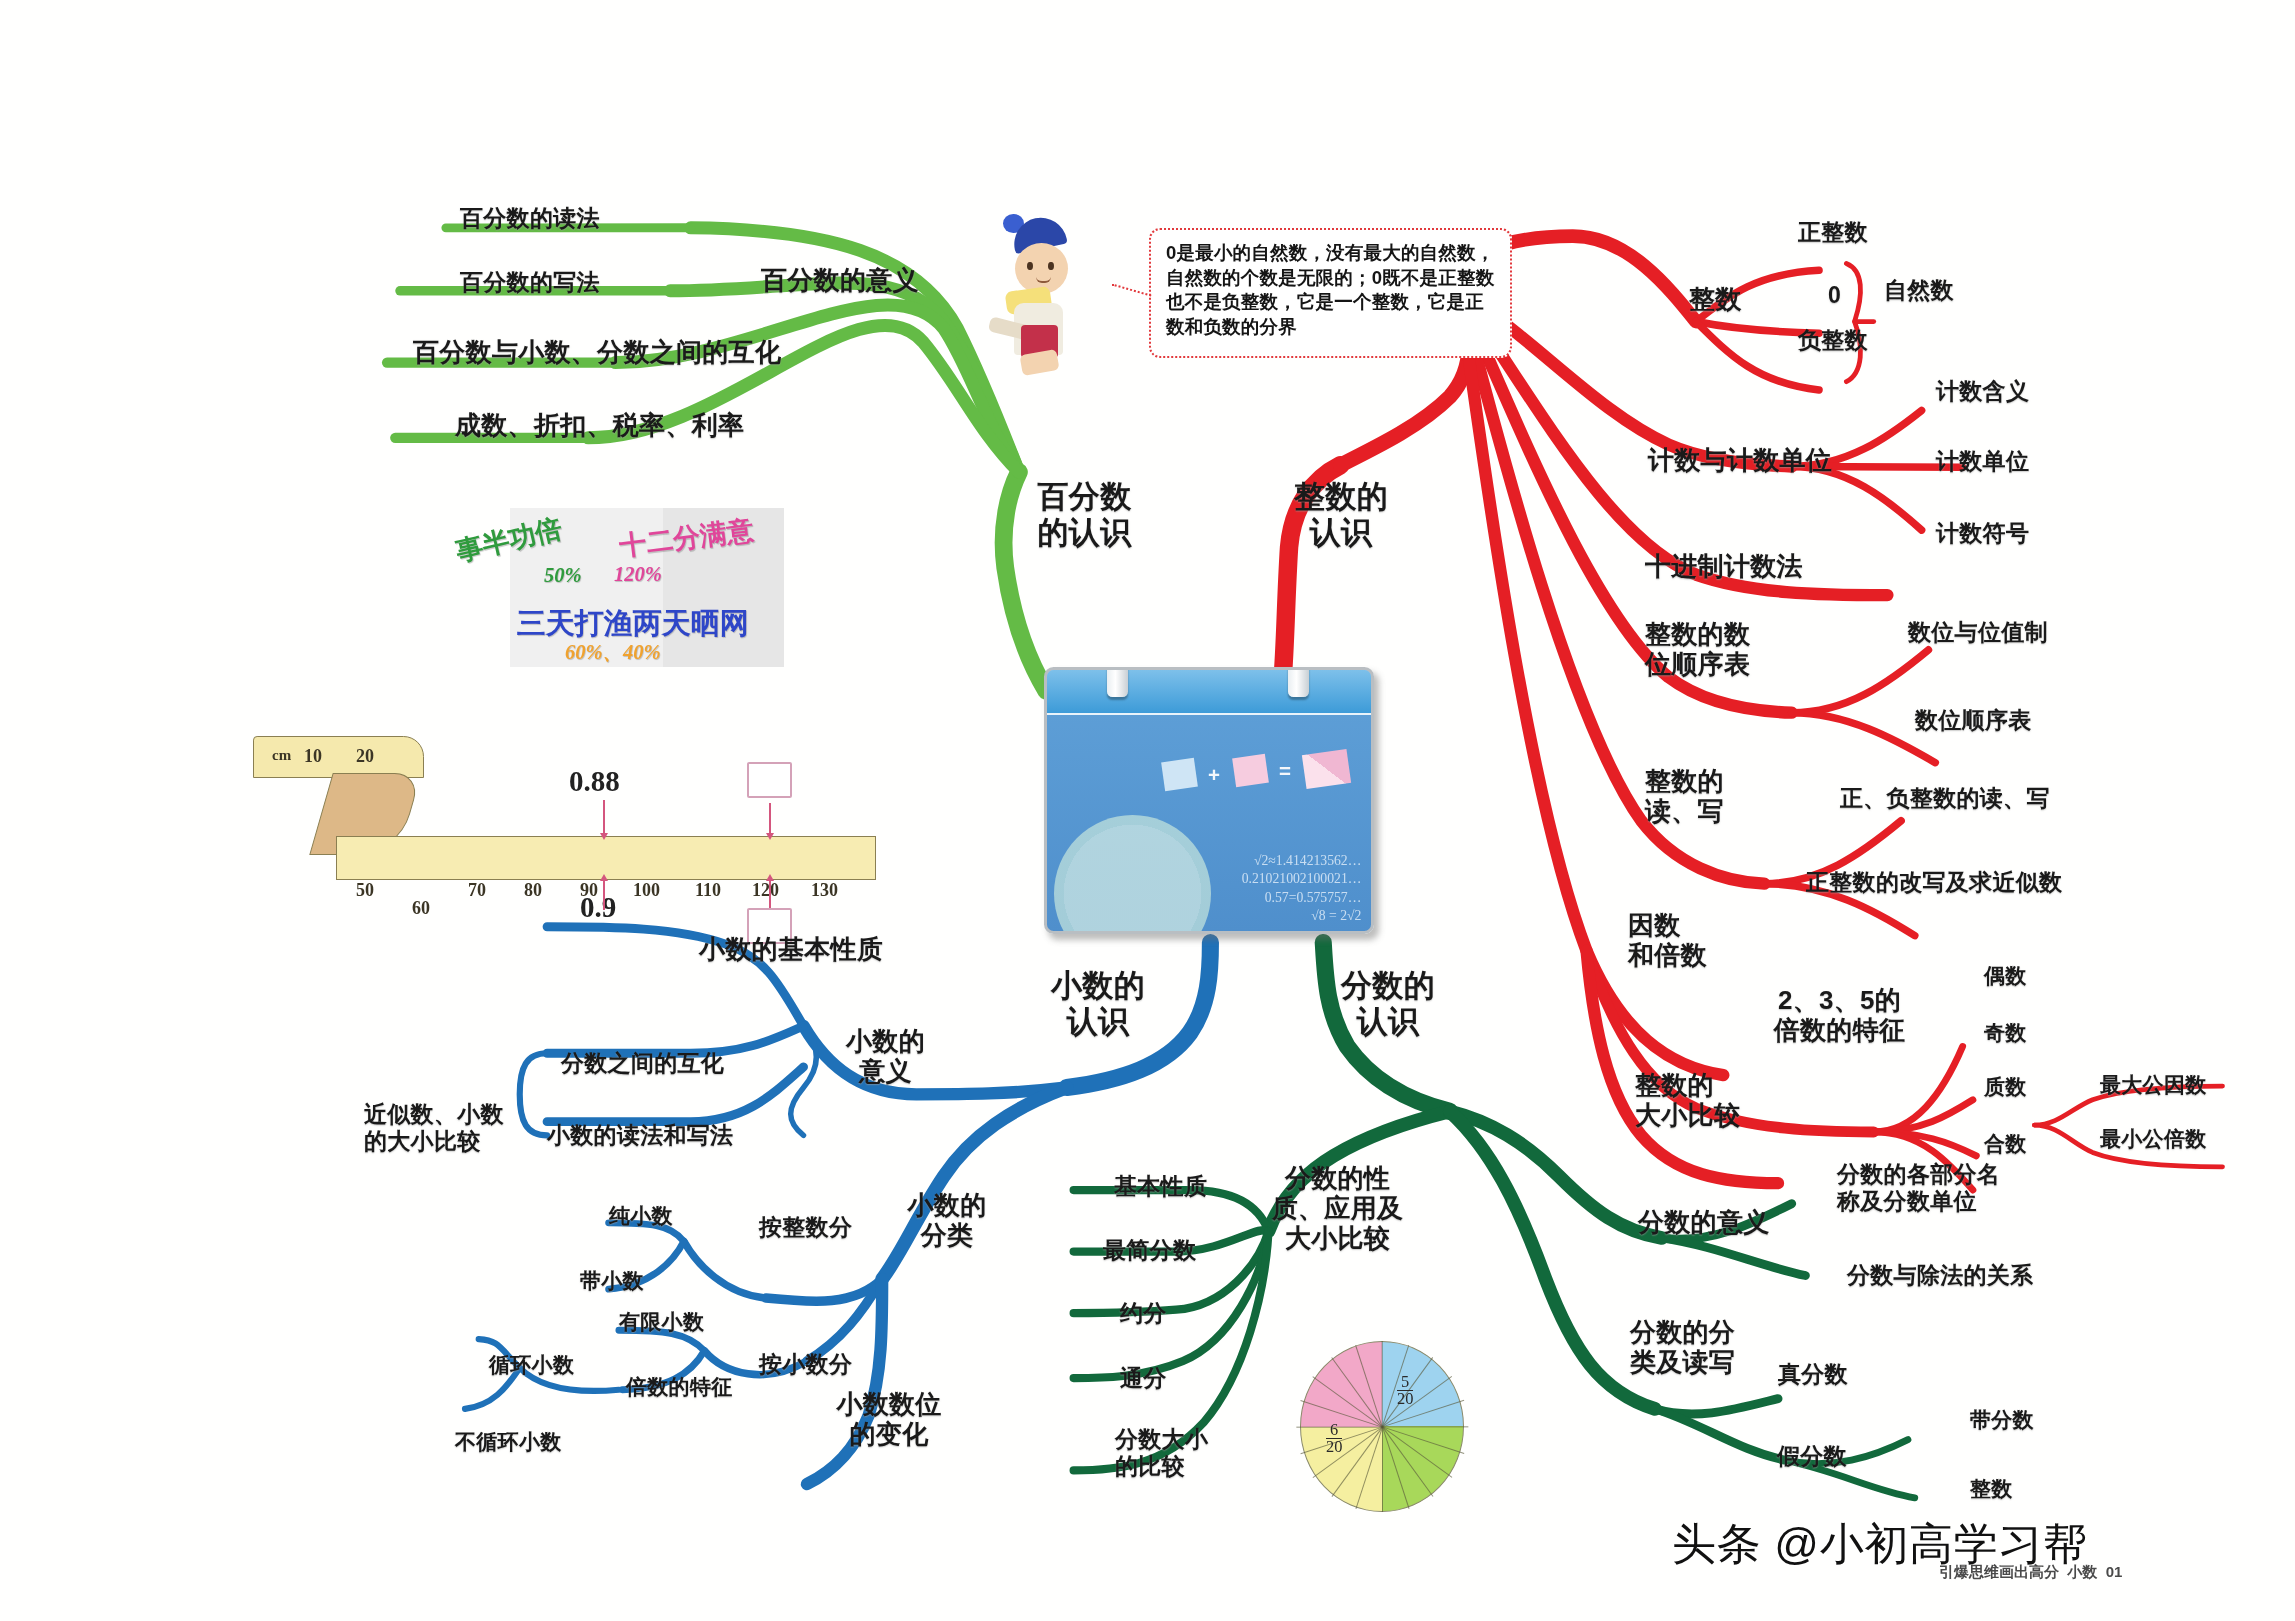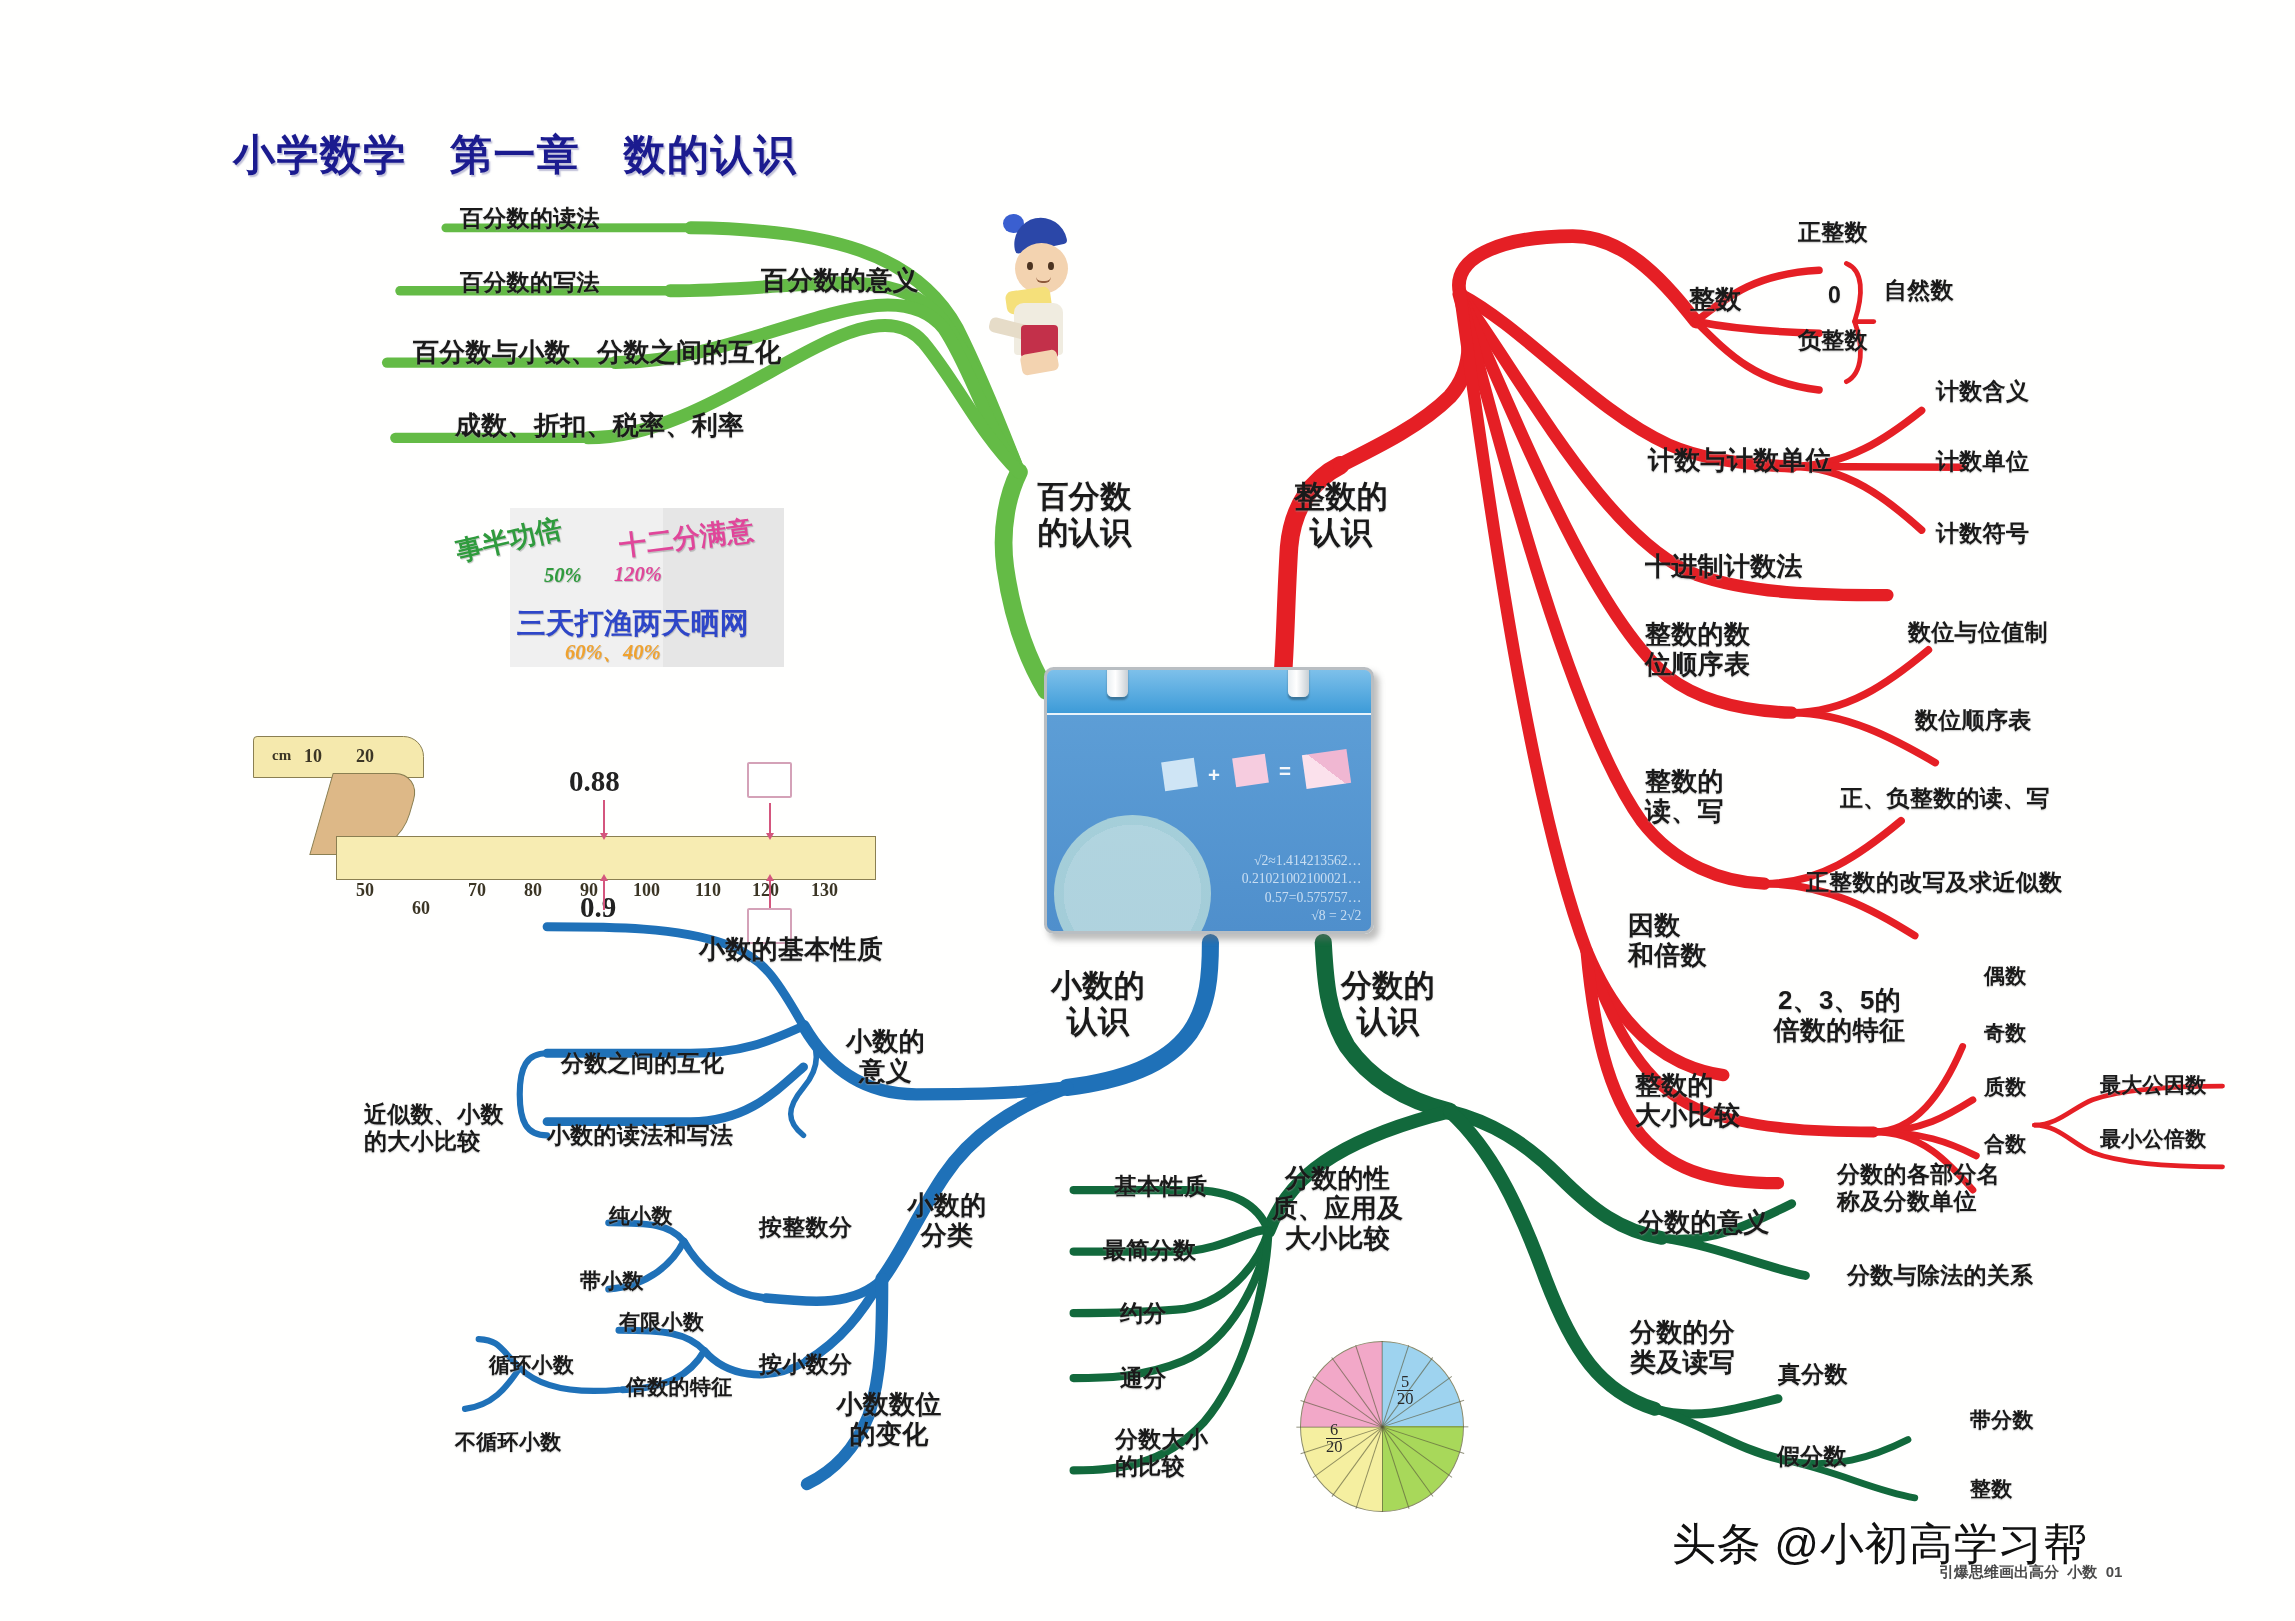--- a/index.html
+++ b/index.html
@@ -325,21 +325,20 @@
       <path d="M2610,2135 C2680,2150 2740,2130 2790,2105" stroke-width="10"></path>
       <path d="M2610,2135 C2690,2152 2740,2180 2800,2190" stroke-width="10"></path>
     </g>
 
     <g fill="none" stroke="#e51f25" stroke-width="7" stroke-linecap="round">
       <path d="M2700,385 C2725,395 2725,430 2712,470 C2725,505 2725,545 2700,558"></path>
       <path d="M2712,470 L2740,470"></path>
     </g>
   </svg>
 
-  <div id="title">小学数学　第一章　数的认识</div>
 
   <div id="card">
     <div class="topbar"></div>
     <div class="ring a"></div>
     <div class="ring b"></div>
     <div class="protractor"></div>
     <div class="blocks">
       <div class="blk b1"></div>
       <div class="op plus">+</div>
       <div class="blk b2"></div>
@@ -360,20 +359,24 @@
         <div class="eye r"></div>
         <div class="mouth"></div>
       </div>
     <div class="scarf"></div>
       <div class="body"></div>
       <div class="arm"></div>
     <div class="shirt"></div>
       <div class="leg"></div>
   </div>
 
+  <div id="callout">
+    <div class="tail"></div>
+    <div class="txt">0是最小的自然数，没有最大的自然数，自然数的个数是无限的；0既不是正整数也不是负整数，它是一个整数，它是正数和负数的分界</div>
+  </div>
 
   <div id="idiom">
     <div class="it g1">事半功倍</div>
     <div class="it g1s">50%</div>
     <div class="it p1">十二分满意</div>
     <div class="it p1s">120%</div>
     <div class="it b1">三天打渔两天晒网</div>
     <div class="it b1s">60%、40%</div>
   </div>
 

